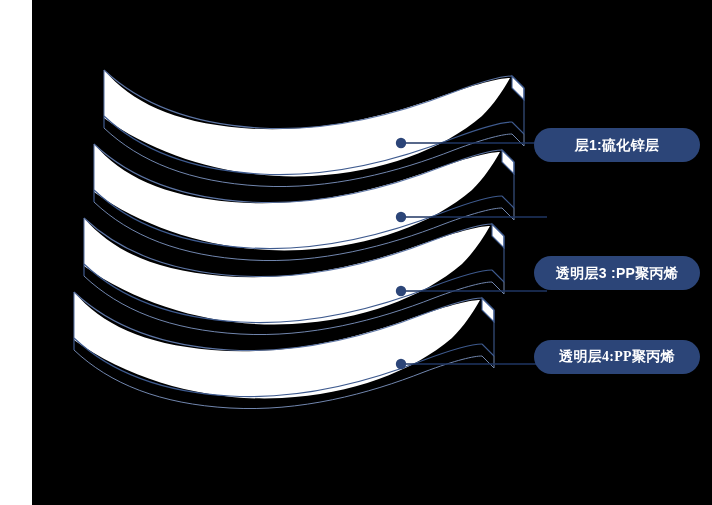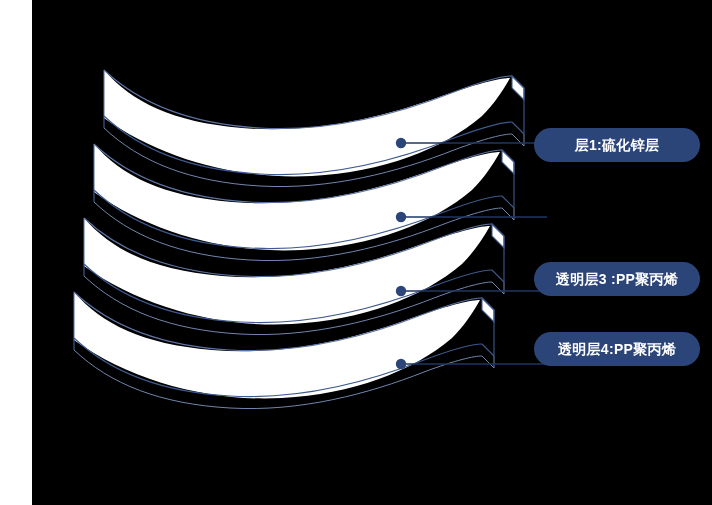--- a/index.html
+++ b/index.html
@@ -125,21 +125,21 @@
       <line x1="368" y1="364" x2="515" y2="364" stroke="#1F3663" stroke-width="1.3"></line>
       <circle cx="369" cy="364" r="5.2" fill="#2C4578"></circle>
     </g>
   </svg>
 
   <div class="label-pill" style="left:502px; top:128px; width:166px;">
     <span class="pill-text">层1:硫化锌层</span>
   </div>
 
 
-  <div class="label-pill" style="left:502px; top:262px; width:166px;align-items:center;">
+  <div class="label-pill" style="left:502px; top:256px; width:166px;align-items:center;">
     <span class="pill-text">透明层3 :PP聚丙烯</span>
   </div>
 
-  <div class="label-pill" style="left:502px; top:332px; width:166px;">
+  <div class="label-pill" style="left:502px; top:340px; width:166px;font-family:Liberation Serif, serif;">
     <span class="pill-text">透明层4:PP聚丙烯</span>
   </div>
 
 </div>
 
 </body></html>

